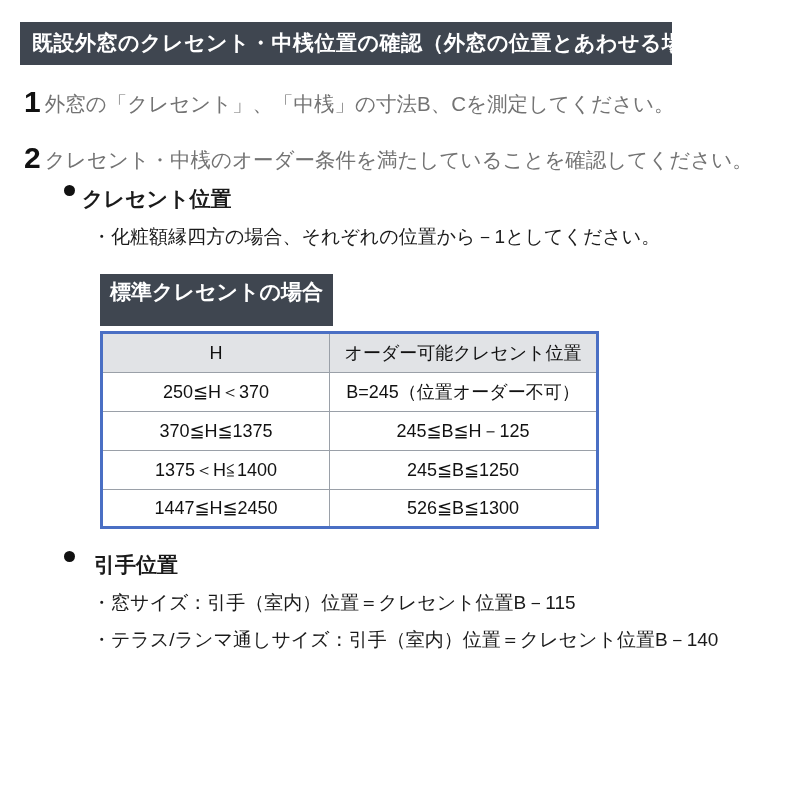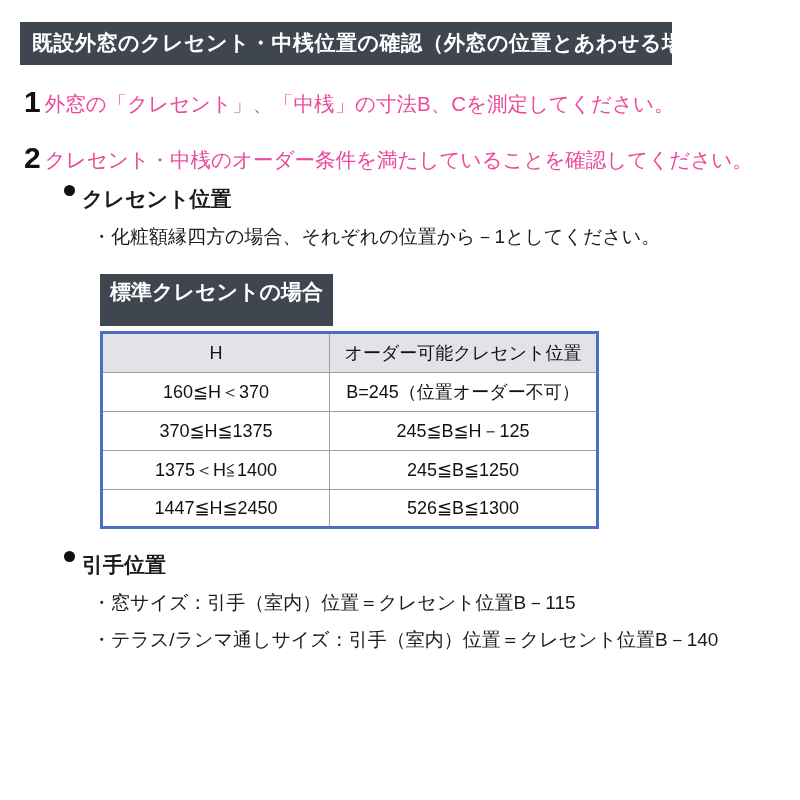--- a/index.html
+++ b/index.html
@@ -46,21 +46,21 @@
   .step-num {
     font-size: 30px;
     font-weight: bold;
     line-height: 1;
     margin-right: 4px;
     color: #111;
   }
   .step-text {
     font-size: 20.5px;
     line-height: 1.1;
-    color: #ec4899;
+    color: #737373;
     padding-bottom: 1px;
   }
   .step2 {
     margin-top: 26px;
   }
 
   
   .bullet-l1 {
     display: flex;
     align-items: flex-start;
@@ -116,20 +116,21 @@
   table.spec thead th {
     background: #e1e3e6;
     font-size: 18px;
   }
   table.spec th.col-h { width: 210px; }
   table.spec th.col-pos { width: 250px; }
 
   
   .lower {
     margin-top: 22px;
+    gap: 12px;
   }
 </style>
 </head>
 <body>
 
 <div class="page">
 
   <div class="banner">既設外窓のクレセント・中桟位置の確認（外窓の位置とあわせる場合）</div>
 
   <div class="step">
@@ -155,21 +156,21 @@
     <div class="table-title">標準クレセントの場合</div>
     <table class="spec" style="border-color: rgb(74, 111, 196);">
       <thead>
         <tr>
           <th class="col-h">H</th>
           <th class="col-pos">オーダー可能クレセント位置</th>
         </tr>
       </thead>
       <tbody>
         <tr>
-          <td>160≦H＜370</td>
+          <td>250≦H＜370</td>
           <td>B=245（位置オーダー不可）</td>
         </tr>
         <tr>
           <td>370≦H≦1375</td>
           <td>245≦B≦H－125</td>
         </tr>
         <tr>
           <td>1375＜H≦1400</td>
           <td>245≦B≦1250</td>
         </tr>

